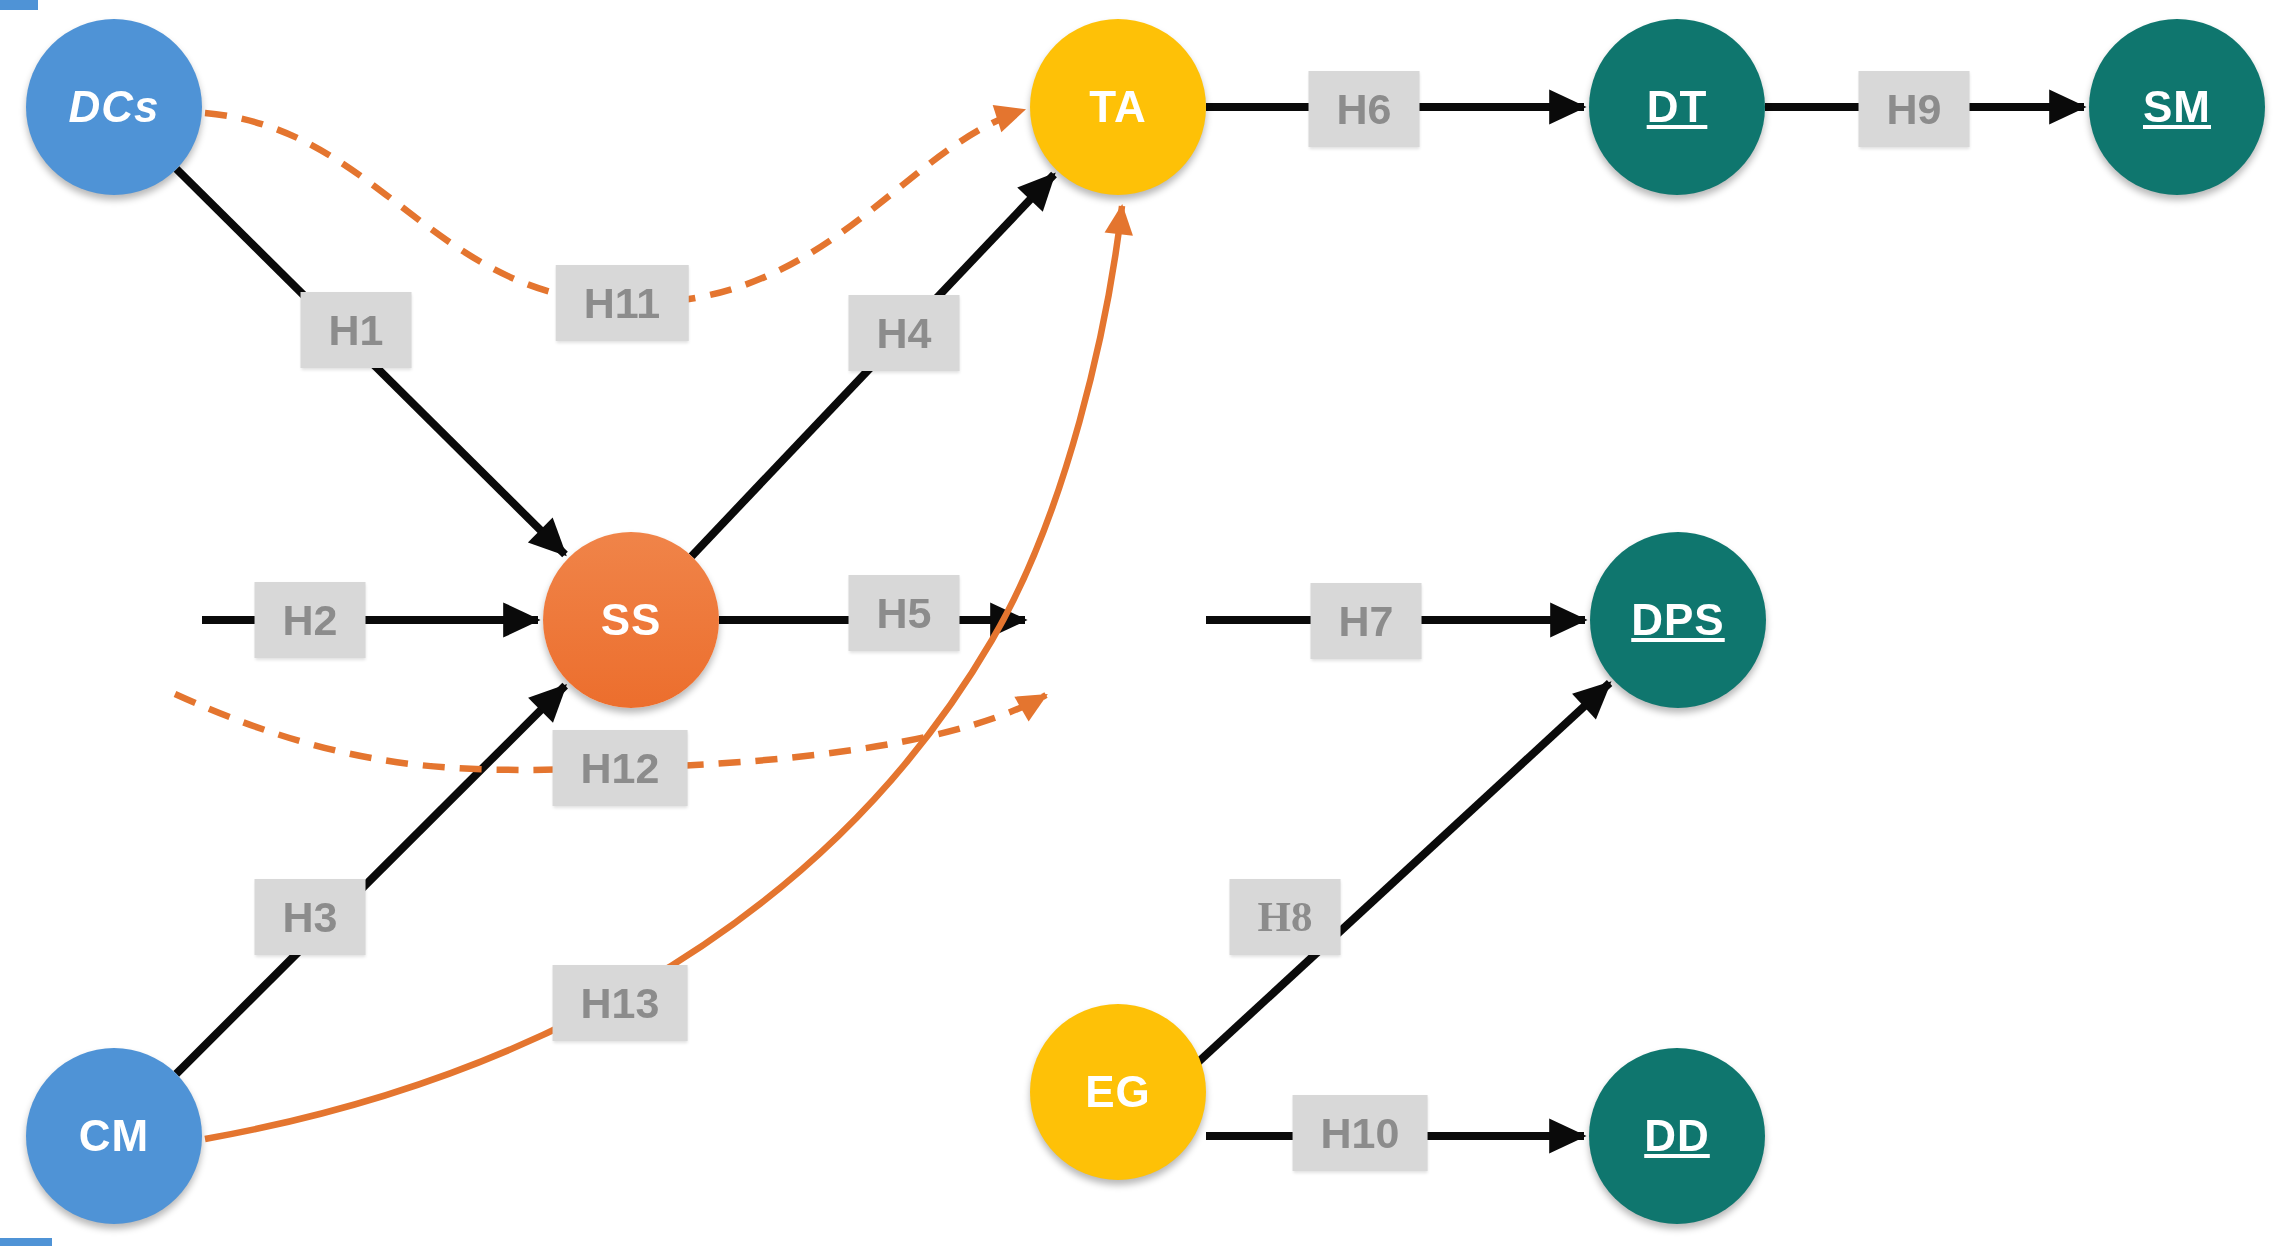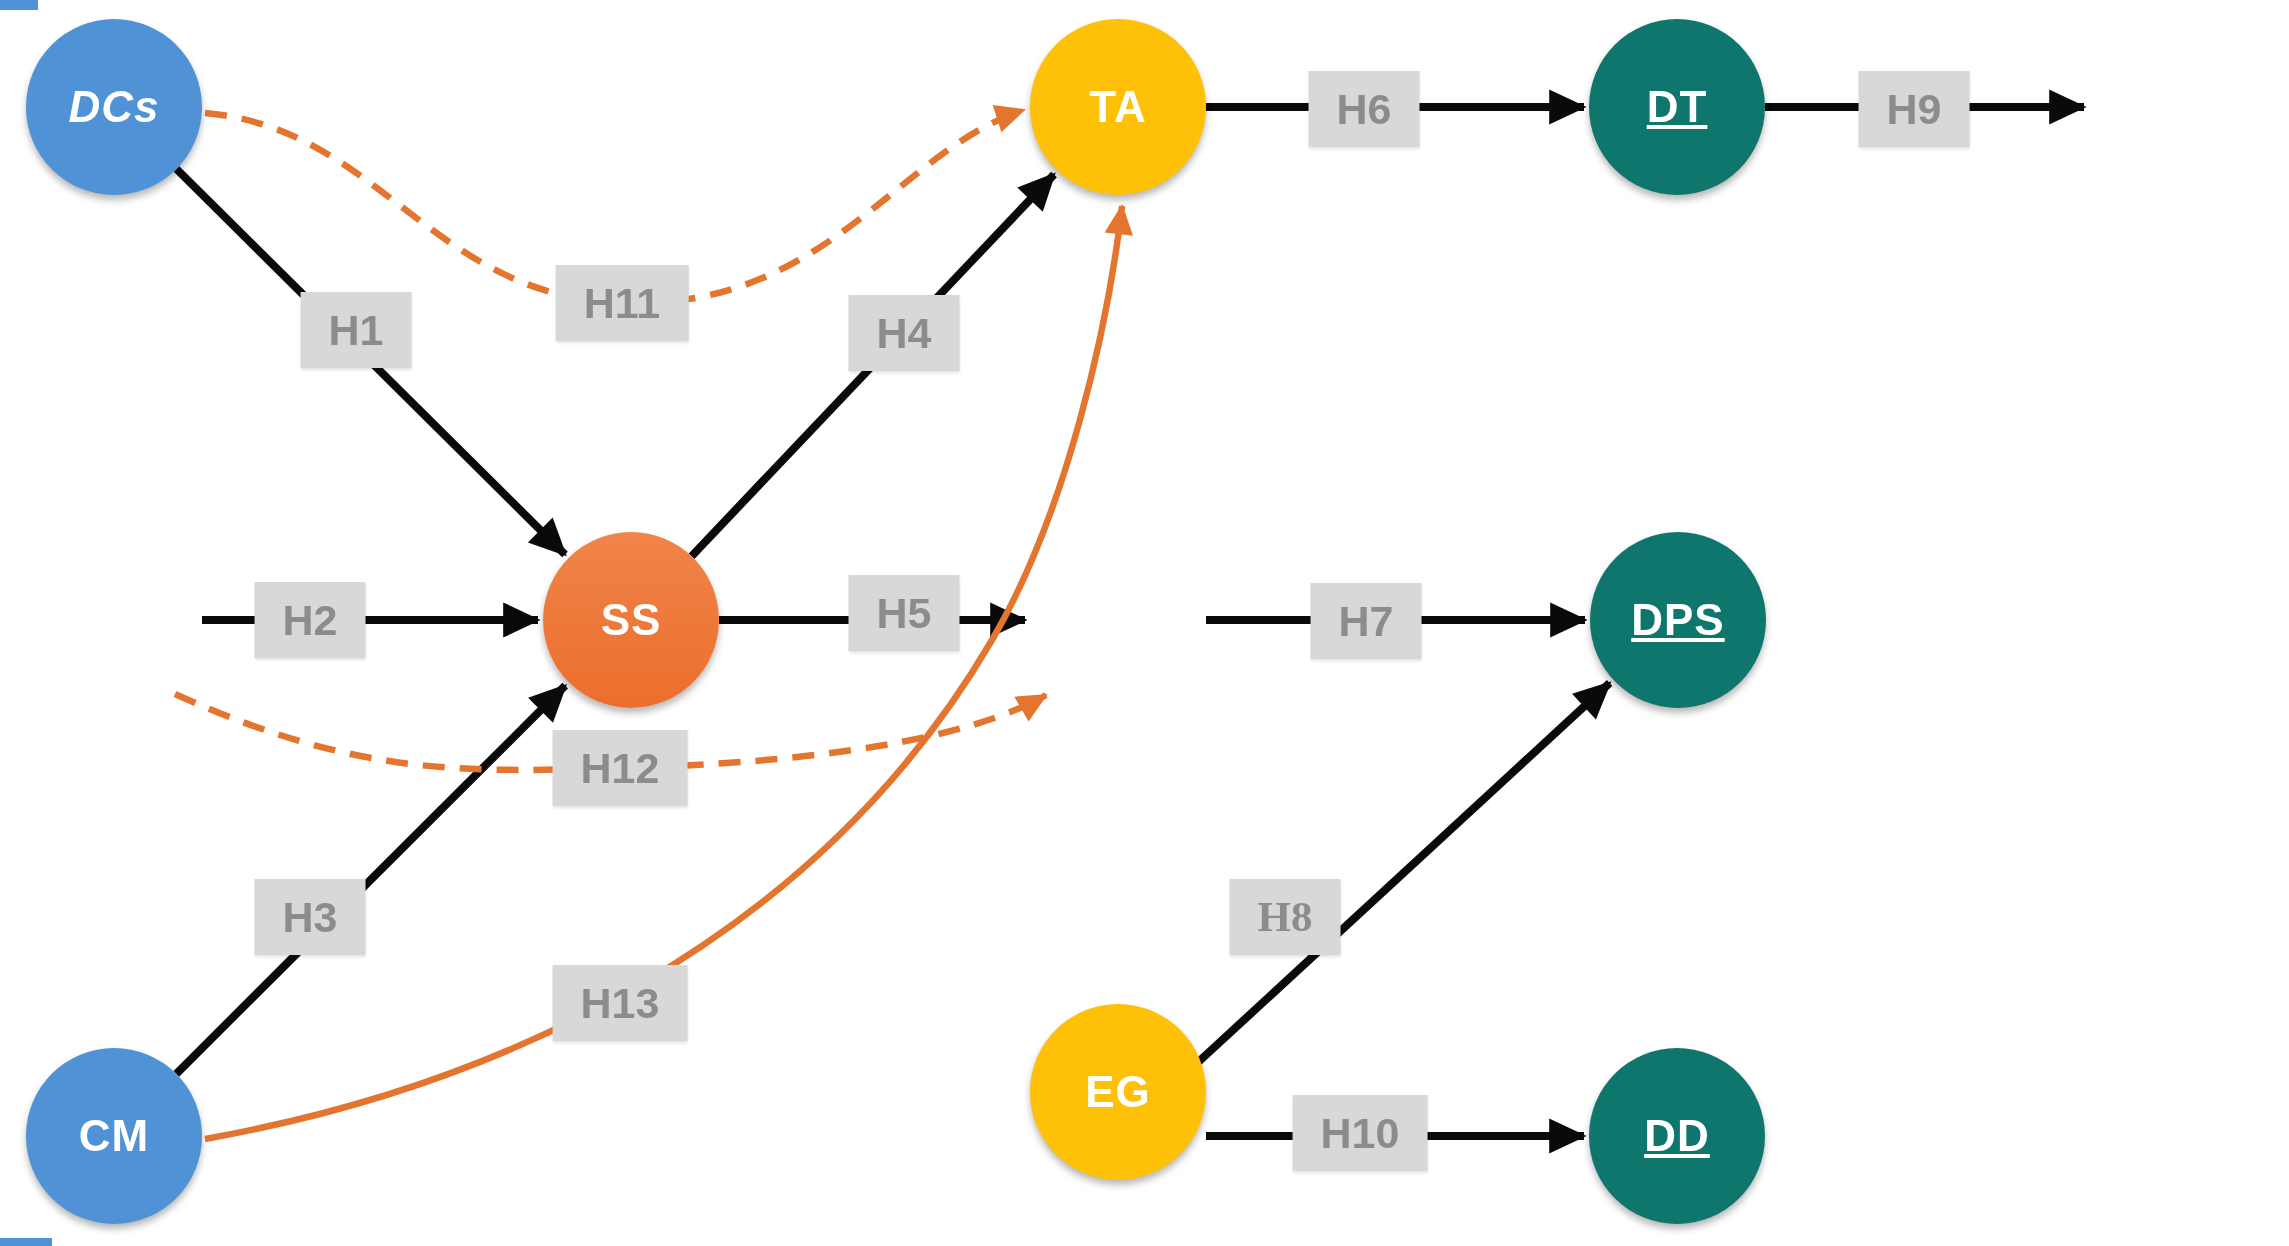--- a/index.html
+++ b/index.html
@@ -114,17 +114,18 @@
     <div class="edge-label" style="left: 1360px; top: 1133px;">H10</div>
     <div class="edge-label" style="left: 622px; top: 303px;">H11</div>
     <div class="edge-label" style="left: 620px; top: 768px;">H12</div>
     <div class="edge-label" style="left: 620px; top: 1003px;">H13</div>
     <div class="node blue" style="left: 26px; top: 19px; font-style: italic;">DCs</div>
     <div class="node blue" style="left: 26px; top: 1048px;">CM</div>
     <div class="node orange" style="left: 543px; top: 532px;">SS</div>
     <div class="node yellow" style="left: 1030px; top: 19px;">TA</div>
     <div class="node yellow" style="left: 1030px; top: 1004px;">EG</div>
     <div class="node green" style="left: 1589px; top: 19px;">DT</div>
+    <div class="node green" style="left: 2089px; top: 19px;">SM</div>
     <div class="node green" style="left: 1590px; top: 532px;">DPS</div>
     <div class="node green" style="left: 1589px; top: 1048px;">DD</div>
     <div class="artifact" style="left: 0px; top: 0px; width: 38px; height: 10px;"></div>
     <div class="artifact" style="left: 0px; top: 1238px; width: 52px; height: 8px;"></div>
   </div>
 
 </body></html>

